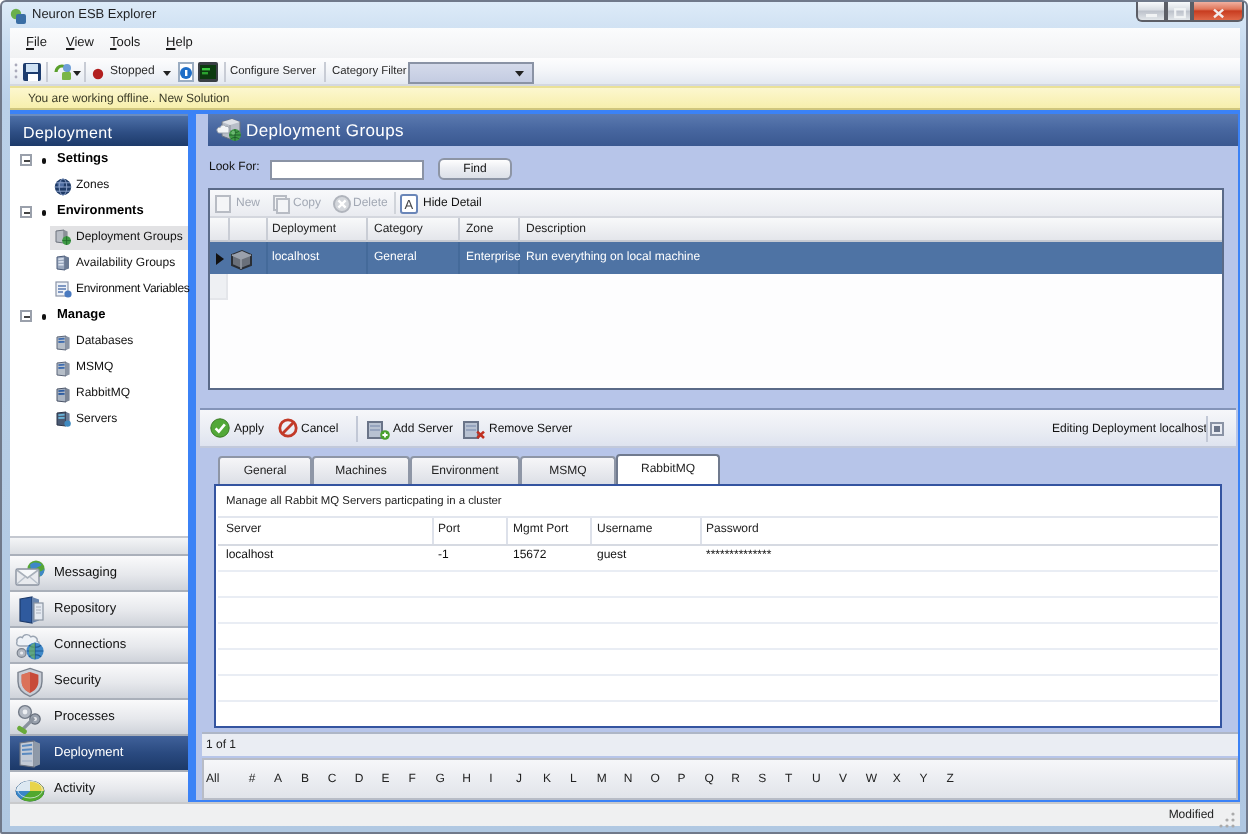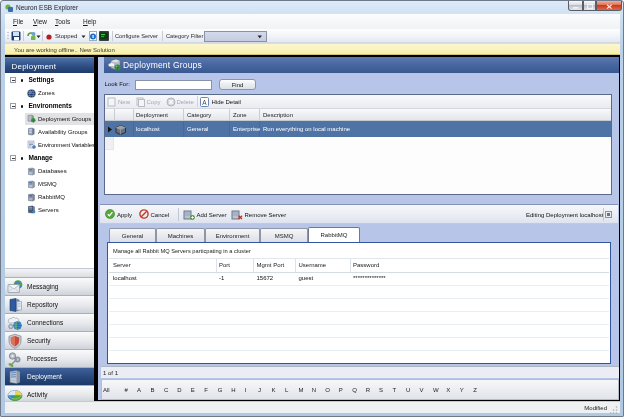--- a/index.html
+++ b/index.html
@@ -23,21 +23,21 @@
 .menu { position:absolute; top:3.5px; font-size:6.5px; color:#1a1a1a; white-space:nowrap; }
 .menu u { text-decoration:underline; }
 
 #toolbar { left:0; top:15px; width:615px; height:14px; background:linear-gradient(180deg,#fdfdfe 0%,#f4f6f9 45%,#e4e9f1 100%); border-bottom:1px solid #d4d8e0; }
 .tsep { position:absolute; top:2px; width:1px; height:10px; background:#c8ccd5; }
 .ttext { position:absolute; top:4px; font-size:6px; color:#2a2a2a; white-space:nowrap; }
 
 #ybar { left:0; top:29px; width:615px; height:12px; background:linear-gradient(180deg,#fcf7cf 0%,#f7efac 100%); border-top:1px solid #eae198; border-bottom:1px solid #cfc67e; }
 #ybar span { position:absolute; left:9px; top:2.5px; font-size:6px; color:#3c3c28; }
 
-#bodyarea { left:0; top:41px; width:615px; height:346px; background:#000000; }
+#bodyarea { left:0; top:41px; width:615px; height:346px; background:#3b82f6; }
 
 #sidebar { left:0; top:2px; width:89px; height:343px; background:#fff; }
 #sbheader { left:0; top:0; width:89px; height:16px; background:linear-gradient(180deg,#4d70a8 0%,#2e4e84 55%,#1d3a6a 100%); border-top:1px solid #6a8cc0; }
 #sbheader span { position:absolute; left:6.5px; top:3.5px; font-size:8px; color:#fff; letter-spacing:0.2px; }
 .treegroup { position:absolute; font-size:6.5px; font-weight:bold; color:#000; white-space:nowrap; }
 .treeitem { position:absolute; font-size:6px; color:#111; white-space:nowrap; }
 .minus { position:absolute; left:4.5px; width:6px; height:6px; border:1px solid #9aa0ab; background:#fff; }
 .minus:after { content:""; position:absolute; left:1px; top:1.5px; width:3px; height:1px; background:#444; }
 .bullet { position:absolute; left:15.5px; width:2.5px; height:2.5px; background:#111; border-radius:1px; }
 .ticon { position:absolute; left:22px; width:9px; height:9px; }

